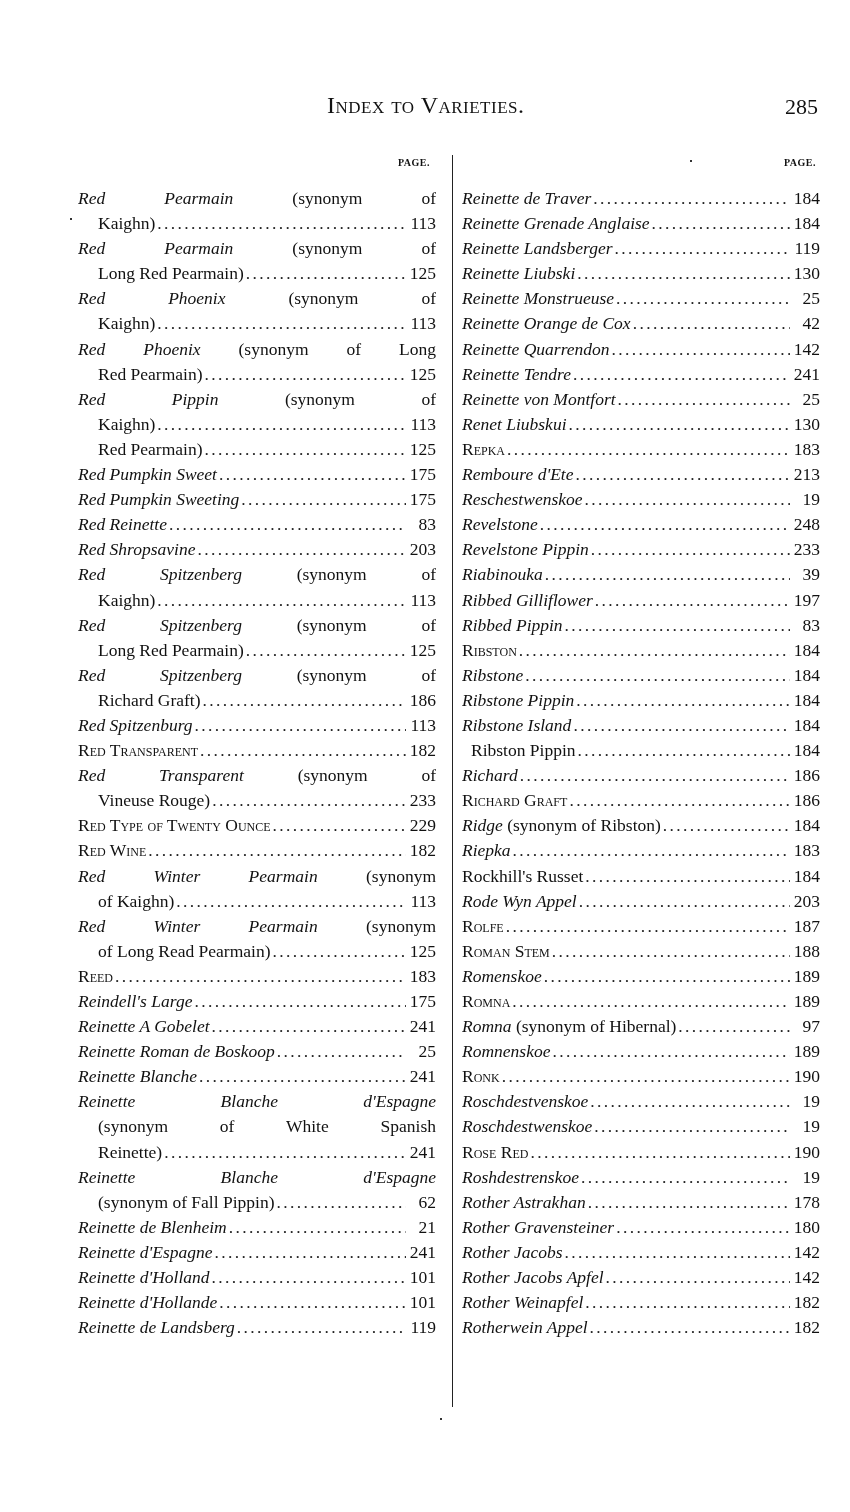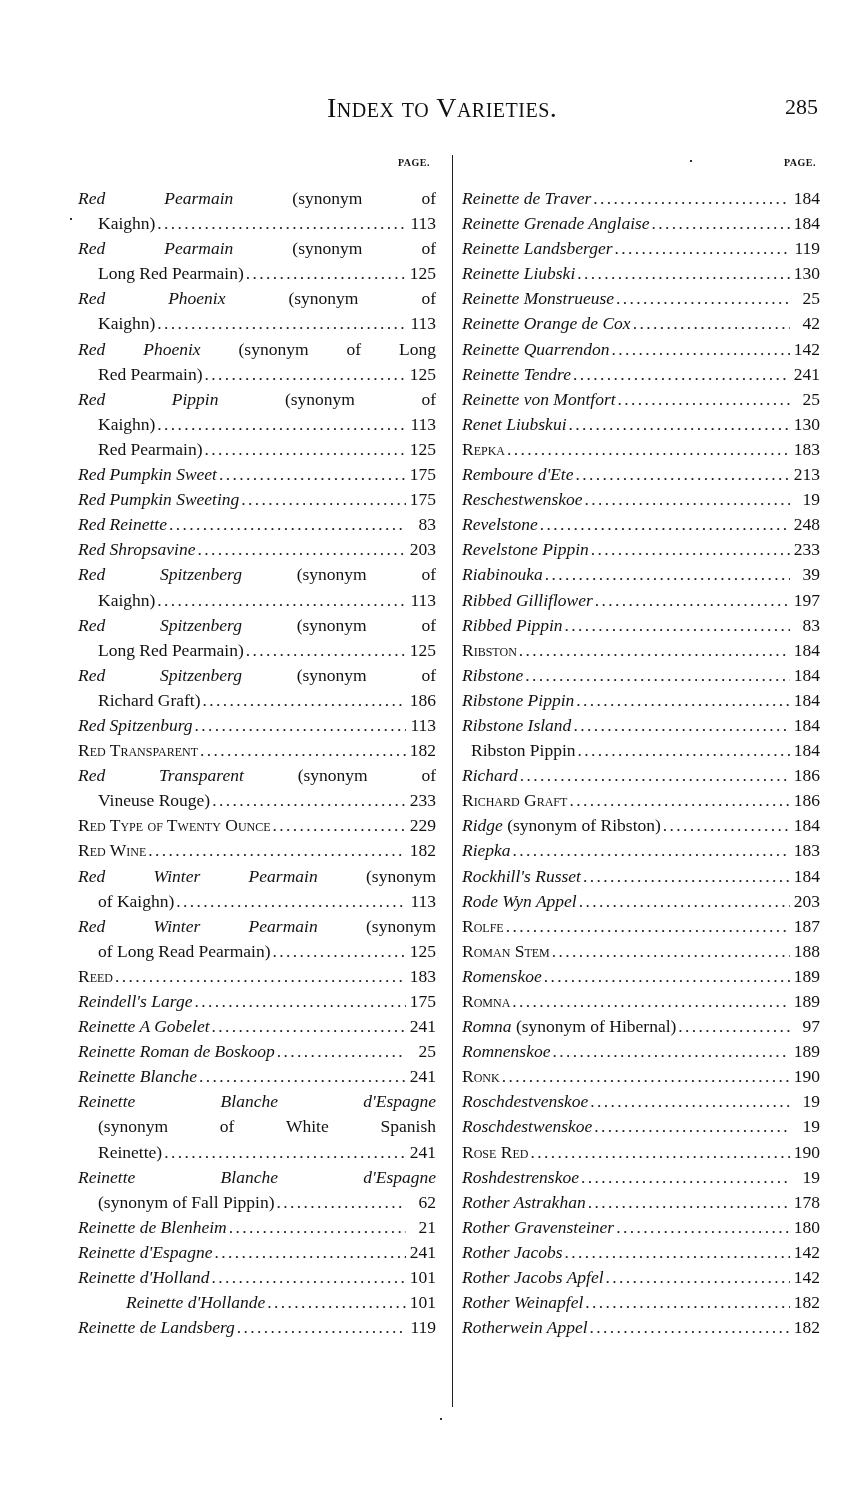--- a/index.html
+++ b/index.html
@@ -1,18 +1,18 @@
 <!DOCTYPE html>
 <html><head>
 <meta charset="utf-8">
 <style>
   html, body { margin:0; padding:0; background:#ffffff; }
   body { width:850px; height:1512px; position:relative; overflow:hidden;
          font-family:"Liberation Serif","DejaVu Serif",serif; color:#111; }
-  .header-title { position:absolute; left:327px; top:92px; font-size:28px; letter-spacing:0.5px; font-variant:small-caps; }
+  .header-title { position:absolute; left:327px; top:92px; font-size:24px; letter-spacing:0.5px; font-variant:small-caps; }
   .page-number { position:absolute; left:785px; top:94px; font-size:22px; }
   .col-head { position:absolute; top:157px; font-size:10px; font-weight:bold; letter-spacing:0.5px; }
   .col-head.left { left:398px; }
   .col-head.right { left:784px; }
   .divider { position:absolute; left:452px; top:155px; width:1px; height:1252px; background:#222; }
   .column { position:absolute; top:186px; width:358px; }
   .column.left { left:78px; }
   .column.right { left:462px; }
   .line { height:25.1px; line-height:25.1px; font-size:17.5px; display:flex; white-space:nowrap; overflow:hidden; }
   .line.cont { padding-left:20px; }
@@ -222,21 +222,21 @@
       <span class="txt"><span style="font-style: italic;">Reinette d'Espagne</span></span>
       <span class="dots"></span>
       <span class="pg">241</span>
     </div>
     <div class="line">
       <span class="txt"><span style="font-style: italic;">Reinette d'Holland</span></span>
       <span class="dots"></span>
       <span class="pg">101</span>
     </div>
     <div class="line">
-      <span class="txt"><span style="font-style: italic; margin-left: 48px;">Reinette d'Hollande</span></span>
+      <span class="txt"><span style="font-style: italic;">Reinette d'Hollande</span></span>
       <span class="dots"></span>
       <span class="pg">101</span>
     </div>
     <div class="line">
       <span class="txt"><span style="font-style: italic;">Reinette de Landsberg</span></span>
       <span class="dots"></span>
       <span class="pg">119</span>
     </div>
   </div>
 <div class="column right">
@@ -369,21 +369,21 @@
       <span class="txt"><span style="font-style: italic;">Ridge</span><span> (synonym of Ribston)</span></span>
       <span class="dots"></span>
       <span class="pg">184</span>
     </div>
     <div class="line">
       <span class="txt"><span style="font-style: italic;">Riepka </span></span>
       <span class="dots"></span>
       <span class="pg">183</span>
     </div>
     <div class="line">
-      <span class="txt"><span style="font-style: italic; margin-top: 32px;">Rockhill's Russet</span></span>
+      <span class="txt"><span style=" margin-top: 32px;">Rockhill's Russet</span></span>
       <span class="dots"></span>
       <span class="pg">184</span>
     </div>
     <div class="line">
       <span class="txt"><span style="font-style: italic;">Rode Wyn Appel</span></span>
       <span class="dots"></span>
       <span class="pg">203</span>
     </div>
     <div class="line">
       <span class="txt"><span class="sc">Rolfe </span></span>

